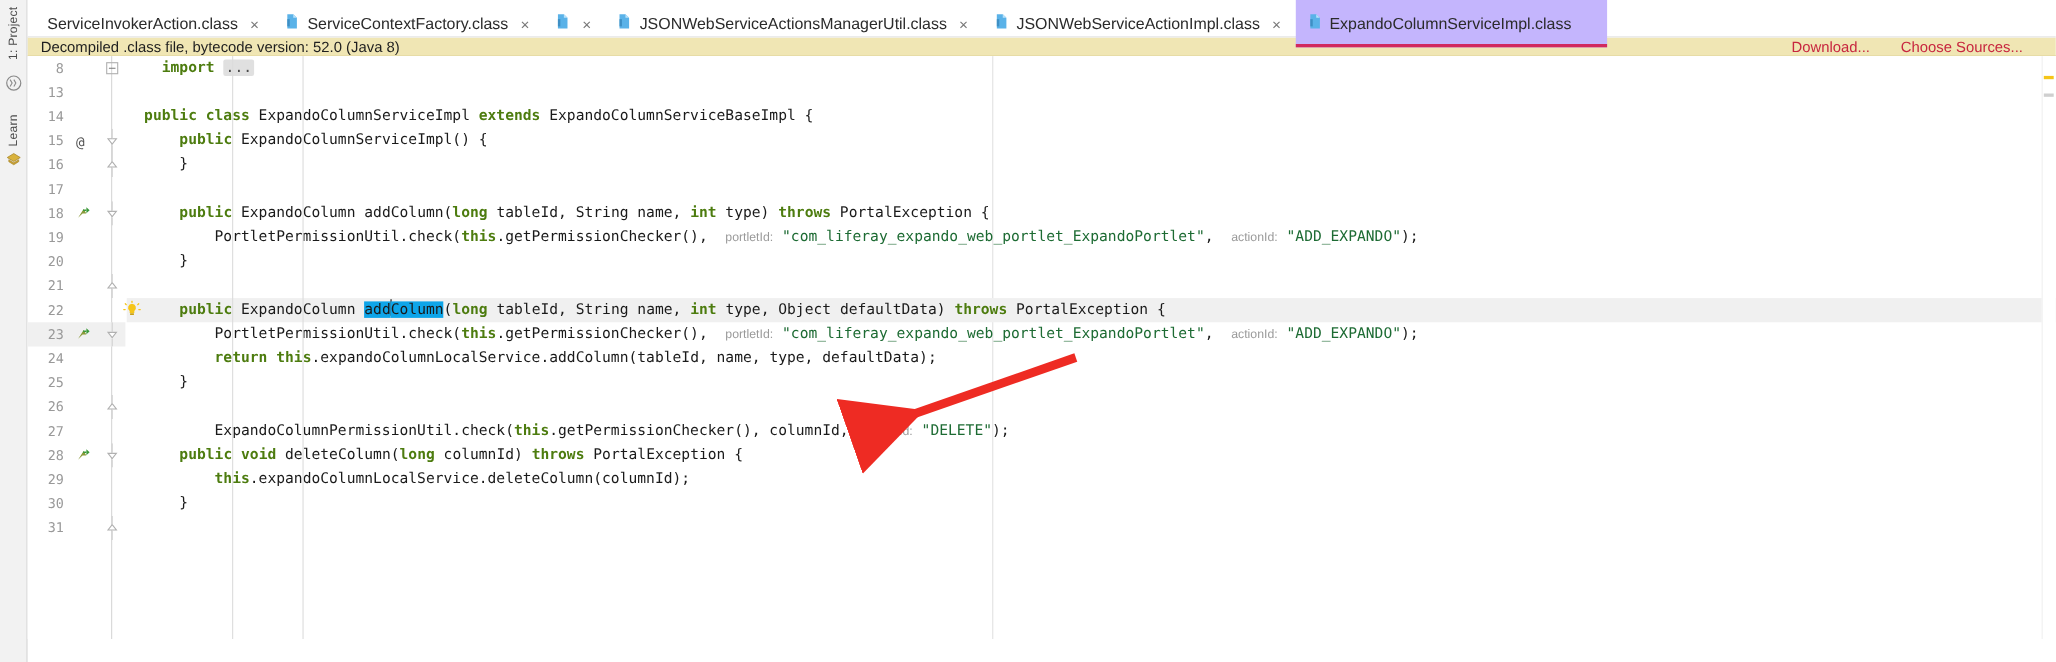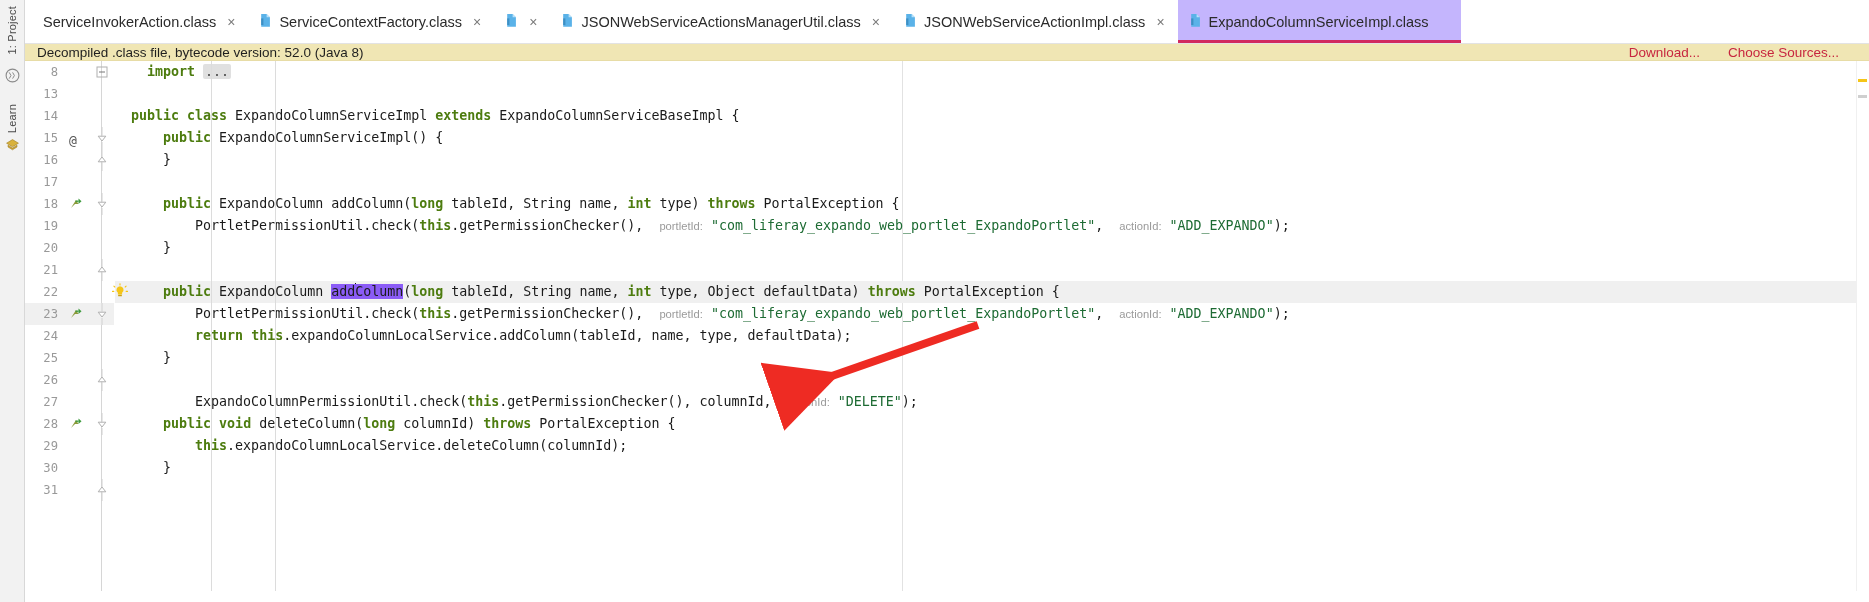--- a/index.html
+++ b/index.html
@@ -28,21 +28,21 @@
   .rail-label.learn   { top: 104px; }
   .rail-icon { position: absolute; left: 5px; width: 15px; height: 15px; }
   .rail-icon.idea { top: 68px; }
   .rail-icon.learn-badge { top: 138px; }
 
   
   .editor-col { flex: 1 1 auto; position: relative; height: 602px; overflow: hidden; }
 
   
   .tabbar {
-    height: 44px; display: flex; align-items: flex-end;
+    height: 34px; display: flex; align-items: flex-start;
     background: #ffffff; position: relative;
     border-bottom: 1px solid #e3e3e3;
   }
   .tab {
     display: flex; align-items: center; gap: 7px;
     padding: 0 12px 0 11px; height: 43px;
     font-size: 14.5px; color: #2b2b2b; white-space: nowrap;
     position: relative; cursor: default;
   }
   .tab.active { background: #c4b5fd; }
@@ -111,21 +111,21 @@
   
   .indent-guide {
     position: absolute; top: 0; bottom: 0; width: 1px; background: #dcdcdc;
   }
 
   
   .kw   { color: #4d7c0f; font-weight: bold; }
   .str  { color: #1d6b33; }
   .hint { color: #9a9a9a; font-size: 11.2px; font-family: "Liberation Sans", sans-serif; }
   .ell  { background: #e0e0e0; color: #4a4a4a; padding: 0 2px; border-radius: 2px; }
-  .ident-hl { background: #8b5cf6; margin-top: 45px; }
+  .ident-hl { background: #0ea5e9; margin-top: 45px; }
 
   .caret {
     display: inline-block; width: 1px; height: 15px;
     background: #111; vertical-align: -2px; margin: 0 -0.5px;
   }
 
   
   .marker-strip {
     position: absolute; right: 0; top: 0; bottom: 0; width: 13px;
     background: #ffffff; border-left: 1px solid #f0f0f0;

